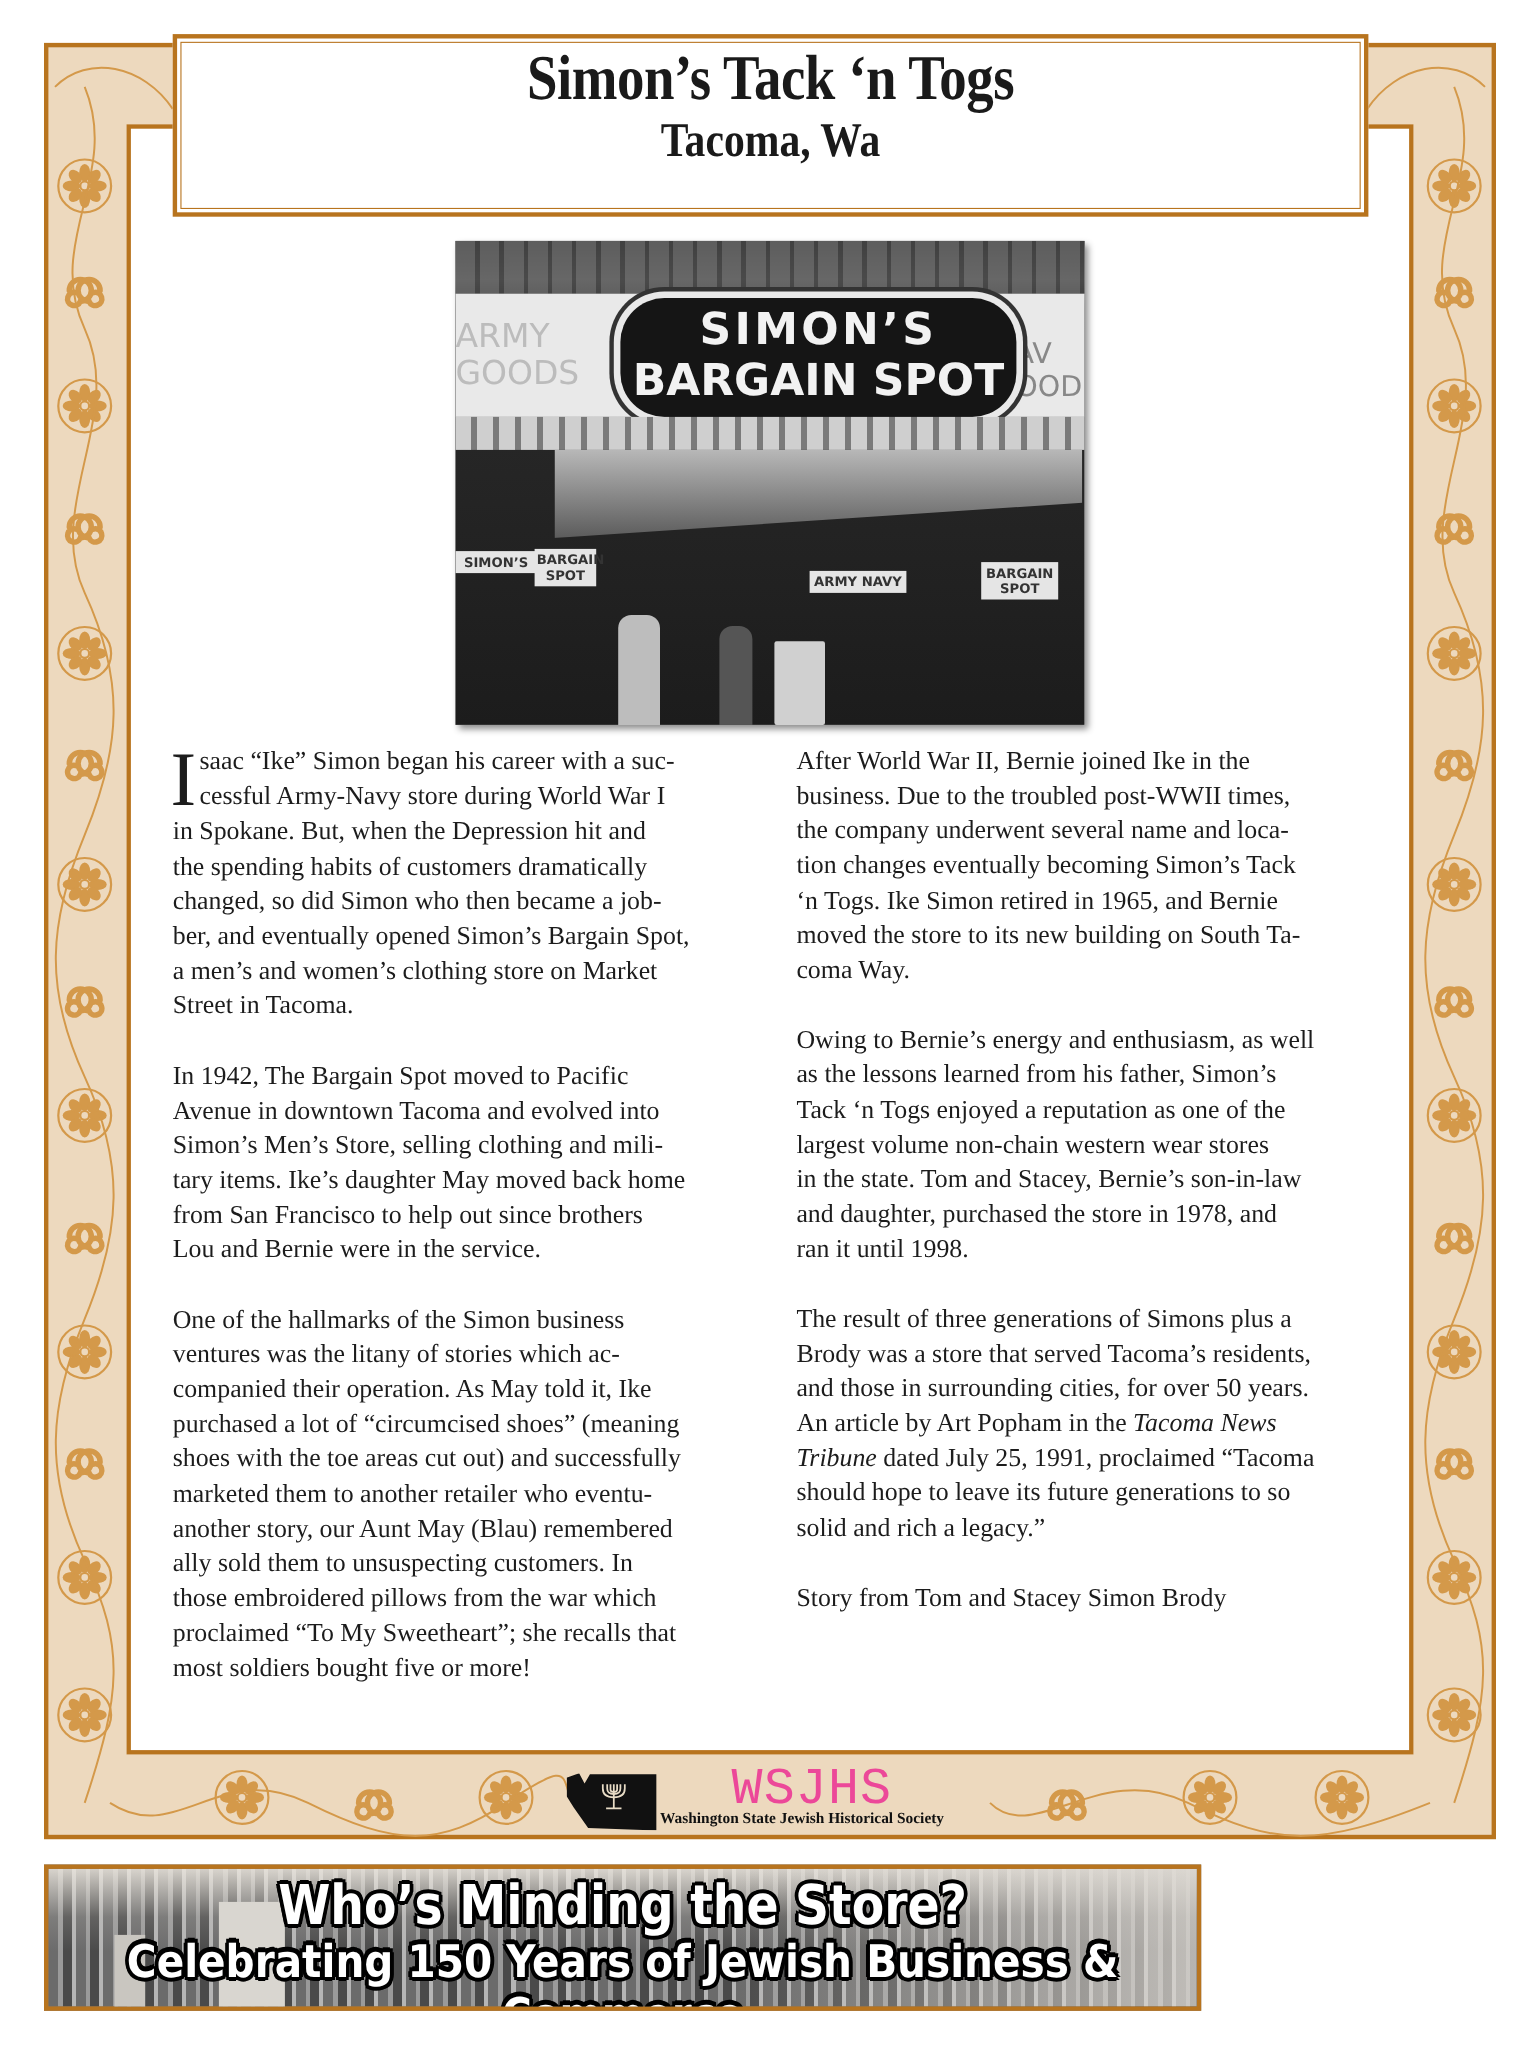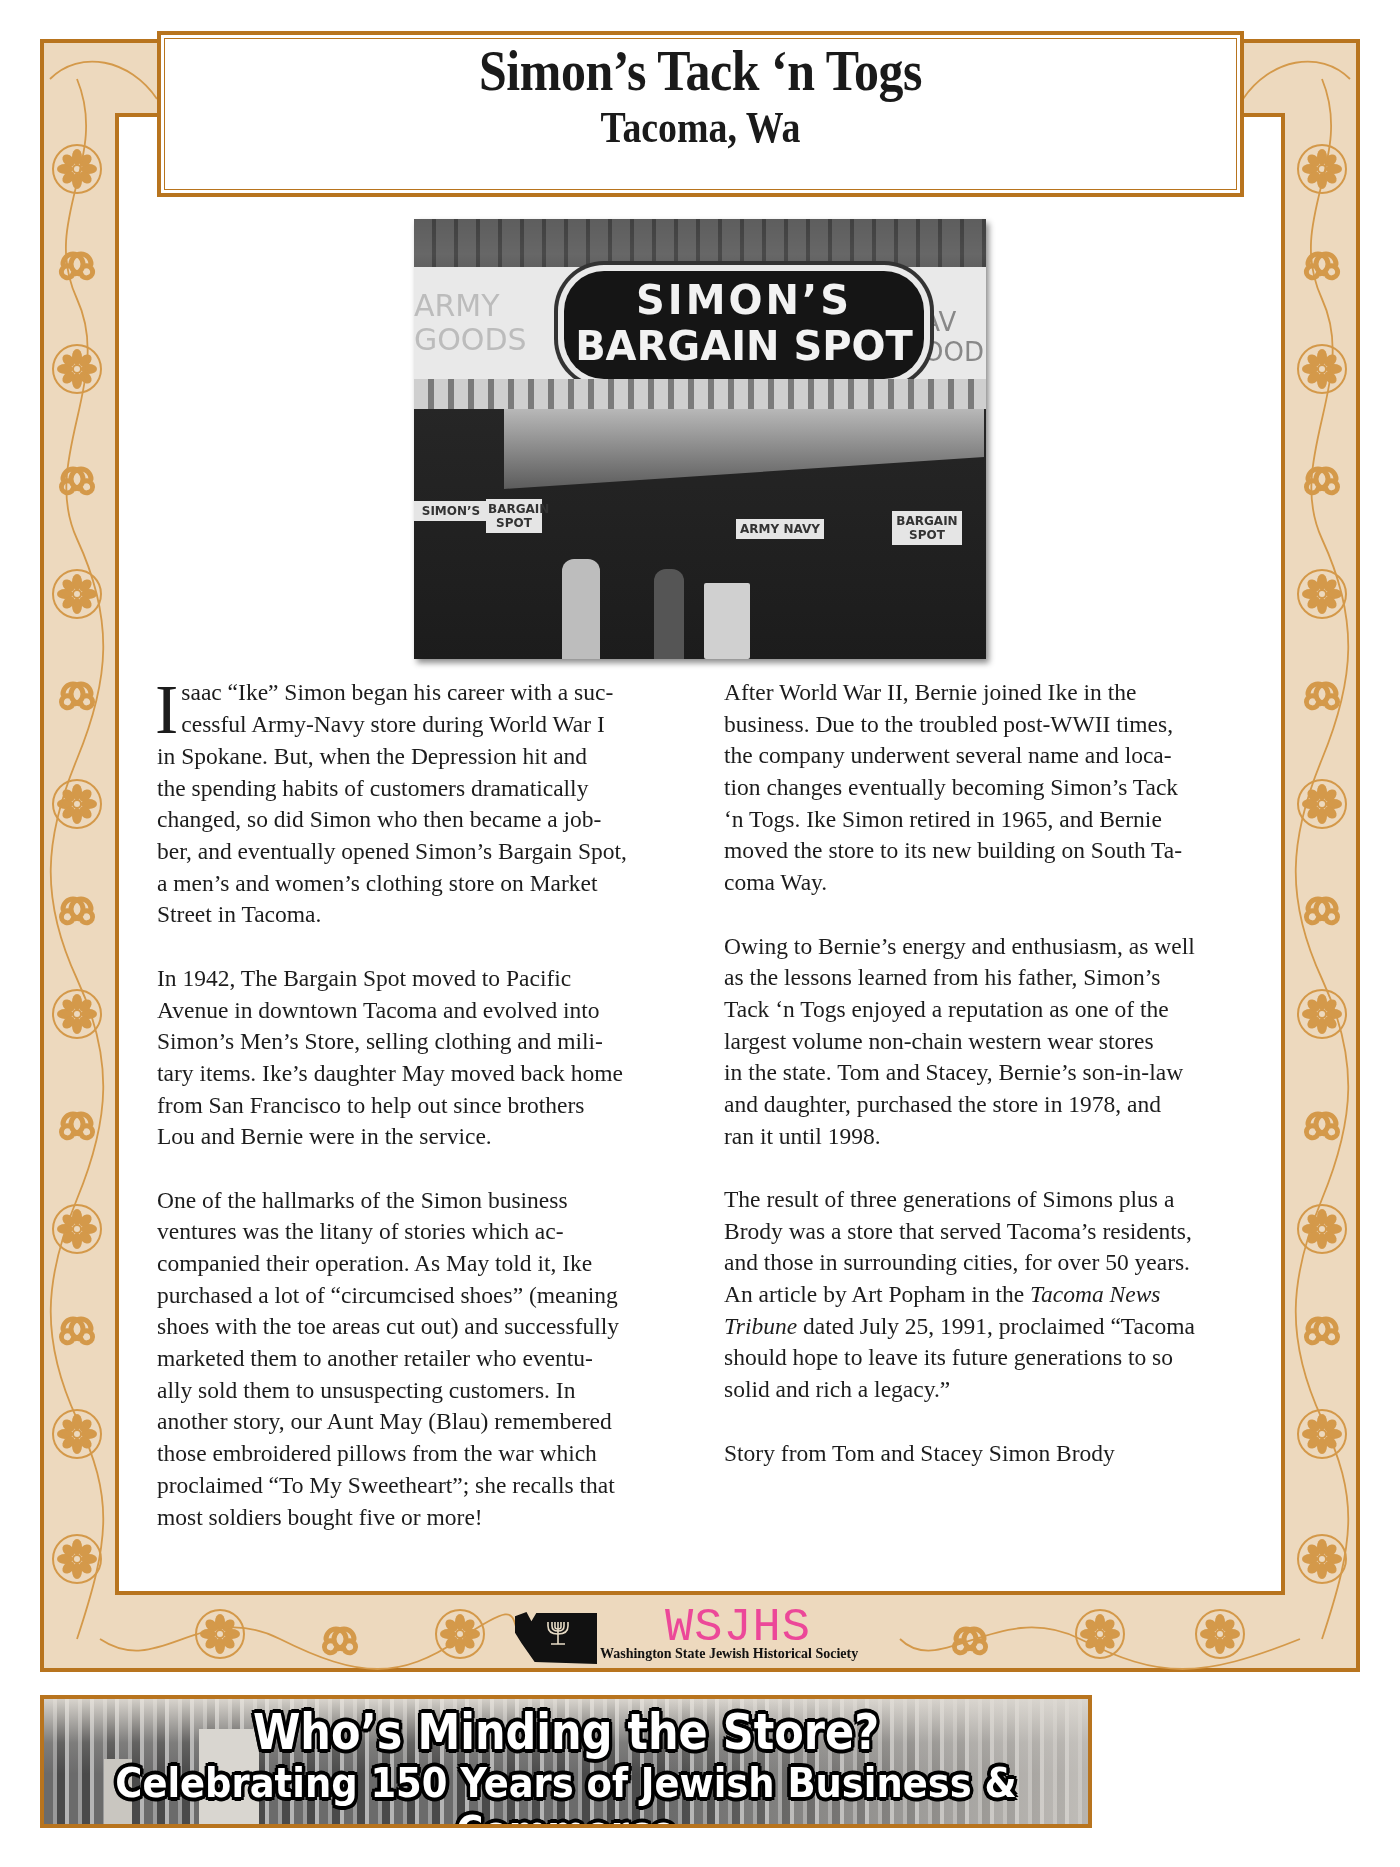--- a/index.html
+++ b/index.html
@@ -197,22 +197,22 @@
     <span class="line">from San Francisco to help out since brothers</span>
     <span class="line">Lou and Bernie were in the service.</span>
   </div>
   <div class="para">
     <span class="line">One of the hallmarks of the Simon business</span>
     <span class="line">ventures was the litany of stories which ac-</span>
     <span class="line">companied their operation. As May told it, Ike</span>
     <span class="line">purchased a lot of “circumcised shoes” (meaning</span>
     <span class="line">shoes with the toe areas cut out) and successfully</span>
     <span class="line">marketed them to another retailer who eventu-</span>
+    <span class="line">another story, our Aunt May (Blau) remembered</span>
     <span class="line">ally sold them to unsuspecting customers. In</span>
-    <span class="line">another story, our Aunt May (Blau) remembered</span>
     <span class="line">those embroidered pillows from the war which</span>
     <span class="line">proclaimed “To My Sweetheart”; she recalls that</span>
     <span class="line">most soldiers bought five or more!</span>
   </div>
 </div>
 
 <div class="col col-right">
   <div class="para">
     <span class="line">After World War II, Bernie joined Ike in the</span>
     <span class="line">business. Due to the troubled post-WWII times,</span>

